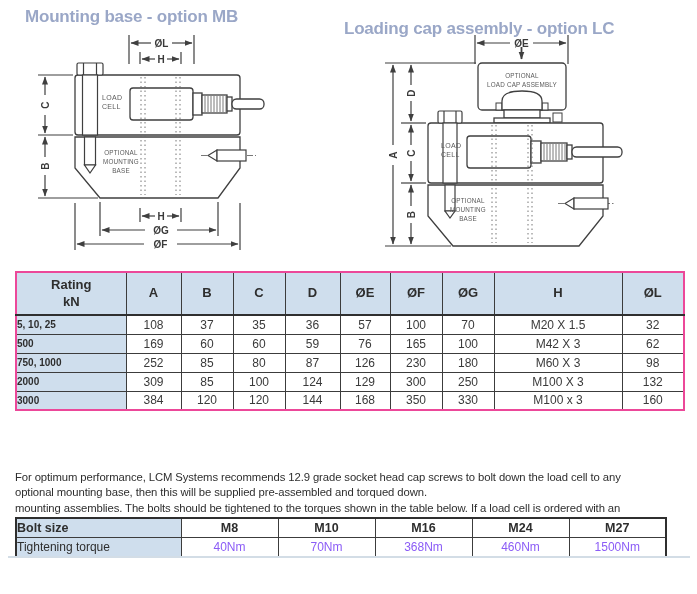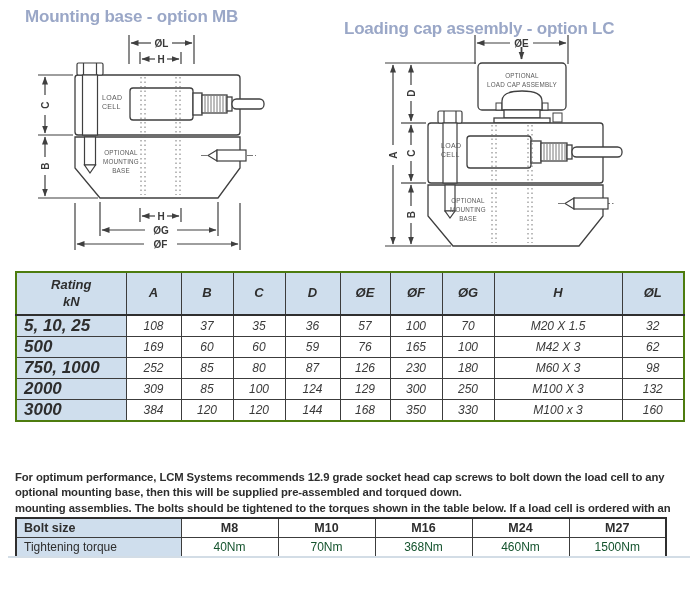--- a/index.html
+++ b/index.html
@@ -10,33 +10,33 @@
   .title.mb { left:25px; top:7px; }
   .title.lc { left:344px; top:19px; }
 
   svg { position:absolute; font-family:"Liberation Sans", sans-serif; }
   .svg-mb { left:25px; top:33px; }
   .svg-lc { left:343px; top:33px; }
   .dimlbl { font-size:10px; font-weight:bold; fill:#3a3a3a; }
   .tinylbl { font-size:7px; fill:#5a5a5a; letter-spacing:0.3px; }
   .tinylbl2 { font-size:6.3px; fill:#5a5a5a; letter-spacing:0.2px; }
 
-  table.main { position:absolute; left:15px; top:271px; width:668px; border-collapse:collapse; table-layout:fixed; border:2px solid #4d7c0f;font-style:italic; }
+  table.main { position:absolute; left:15px; top:271px; width:668px; border-collapse:collapse; table-layout:fixed; border:2px solid #ec4899; }
   table.main th, table.main td { border:1px solid #3c3c3c; padding:0; overflow:hidden; }
   table.main thead th { background:#cfdeed; font-weight:bold; font-size:13px; color:#2e2e2e; height:41px; border-bottom:2px solid #2f2f2f; line-height:1.25; }
   table.main tbody tr { height:19px; }
   table.main tbody td { text-align:center; font-size:12px; color:#3a3a3a; }
-  table.main tbody td.rating { background:#cfdeed; font-weight:bold; color:#2e2e2e; text-align:left; padding-left:7px; font-size:17px; }
+  table.main tbody td.rating { background:#cfdeed; font-weight:bold; color:#2e2e2e; text-align:left; font-size:10px; }
 
   .note { position:absolute; left:15px; top:470px; font-size:11.3px; line-height:15.4px; color:#2e2e2e; letter-spacing:-0.1px; }
-  .note div { white-space:nowrap;font-weight:bold; }
+  .note div { white-space:nowrap; }
 
   table.bolt { position:absolute; left:15px; top:517px; width:650px; border-collapse:collapse; table-layout:fixed; border:2px solid #2f2f2f; }
-  table.bolt td { border:1px solid #3c3c3c; padding:0; height:18px; text-align:center; font-size:12px; color:#14532d; }
-  table.bolt td.label { background:#cfdeed; text-align:left; padding-left:7px; color:#2e2e2e; }
+  table.bolt td { border:1px solid #3c3c3c; padding:0; height:18px; text-align:center; font-size:12px; color:#8b5cf6; }
+  table.bolt td.label { background:#cfdeed; text-align:left; color:#2e2e2e; }
   table.bolt td.bold { font-weight:bold; color:#2e2e2e; font-size:12.5px; }
 
   .divider { position:absolute; left:8px; top:556px; width:682px; height:2px; background:#d3dde6; }
 </style>
 </head>
 <body>
 
 <div class="page">
 
   <h2 class="title mb">Mounting base - option MB</h2>

